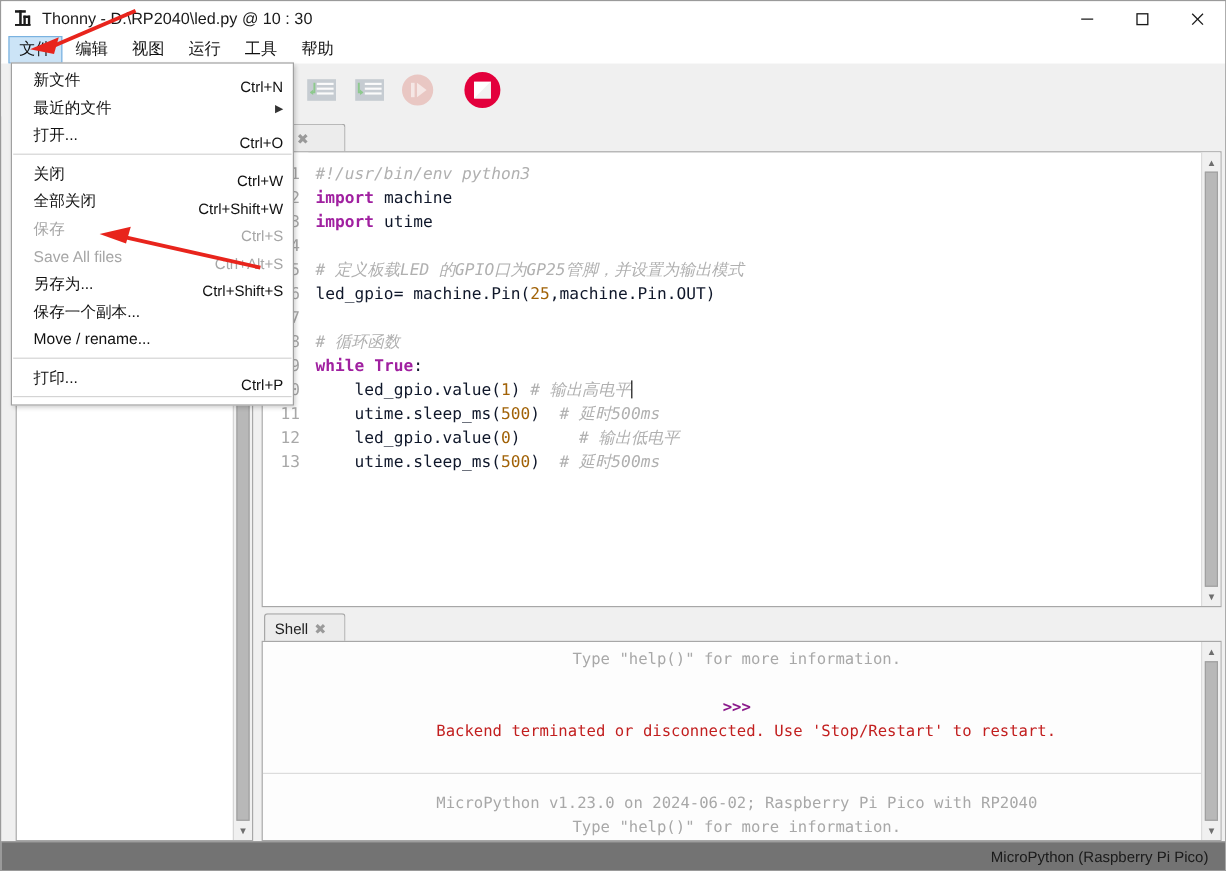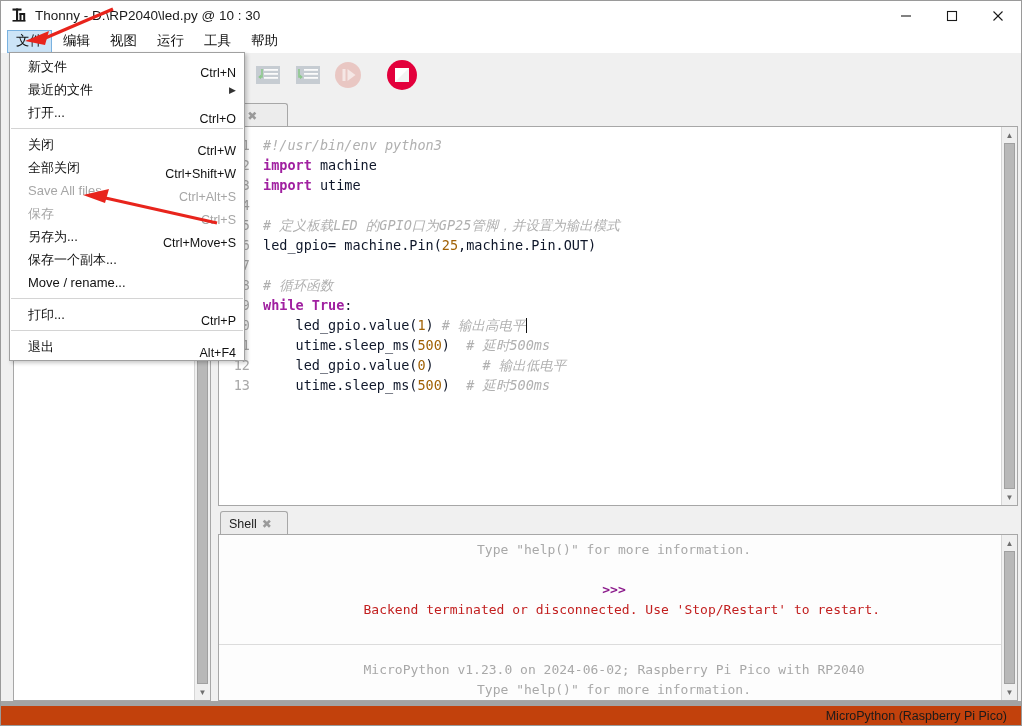--- a/index.html
+++ b/index.html
@@ -194,22 +194,22 @@
   .sh-err { color: #c21f1f; }
   .sh-rule { height: 9px; position: relative; }
   .sh-rule::after {
     content: ""; position: absolute; left: -8px; right: -8px; top: 4px;
     height: 1px; background: #dcdcdc;
   }
 
   
   .statusbar {
     position: absolute; left: 0; bottom: 0; width: 1020px; height: 24px;
-    background: #c2410c;
-    border-top: 5px solid #a3a3a3;
+    background: #737373;
+    border-top: 1px solid #a3a3a3;
     display: flex; align-items: center; justify-content: flex-end;
     padding-right: 14px;
     font-size: 12.5px; color: #1a1a1a;
   }
 
   
   .dropdown {
     position: absolute; left: 8px; top: 51px; width: 236px;
     background: #ffffff;
     border: 1px solid #a0a0a0;
@@ -423,47 +423,43 @@
       <div class="dd-sep"></div>
       <div class="dd-item">
         <span class="dd-label">关闭</span>
         <span class="dd-accel">Ctrl+W</span>
       </div>
       <div class="dd-item">
         <span class="dd-label">全部关闭</span>
         <span class="dd-accel">Ctrl+Shift+W</span>
       </div>
       <div class="dd-item disabled">
+        <span class="dd-label">保存</span>
+        <span class="dd-accel">Ctrl+S</span>
+      </div>
+      <div class="dd-item disabled">
         <span class="dd-label">Save All files</span>
         <span class="dd-accel">Ctrl+Alt+S</span>
       </div>
-      <div class="dd-item disabled">
-        <span class="dd-label">保存</span>
-        <span class="dd-accel">Ctrl+S</span>
-      </div>
       <div class="dd-item">
         <span class="dd-label">另存为...</span>
-        <span class="dd-accel">Ctrl+Move+S</span>
+        <span class="dd-accel">Ctrl+Shift+S</span>
       </div>
       <div class="dd-item">
         <span class="dd-label">保存一个副本...</span>
       </div>
       <div class="dd-item">
         <span class="dd-label">Move / rename...</span>
       </div>
       <div class="dd-sep"></div>
       <div class="dd-item">
         <span class="dd-label">打印...</span>
         <span class="dd-accel">Ctrl+P</span>
       </div>
       <div class="dd-sep"></div>
-      <div class="dd-item">
-        <span class="dd-label">退出</span>
-        <span class="dd-accel">Alt+F4</span>
-      </div>
     </div>
 
   <svg class="annot">
     <g>
       <path d="M112 8 L42 38" stroke="#e8241c" stroke-width="3.2" fill="none"></path>
       <path d="M24 40 L48 30 L44 44 Z" fill="#e8241c"></path>
     </g>
     <g>
       <path d="M216 222 L100 196" stroke="#e8241c" stroke-width="3.2" fill="none"></path>
       <path d="M82 194 L108 188 L104 202 Z" fill="#e8241c"></path>

